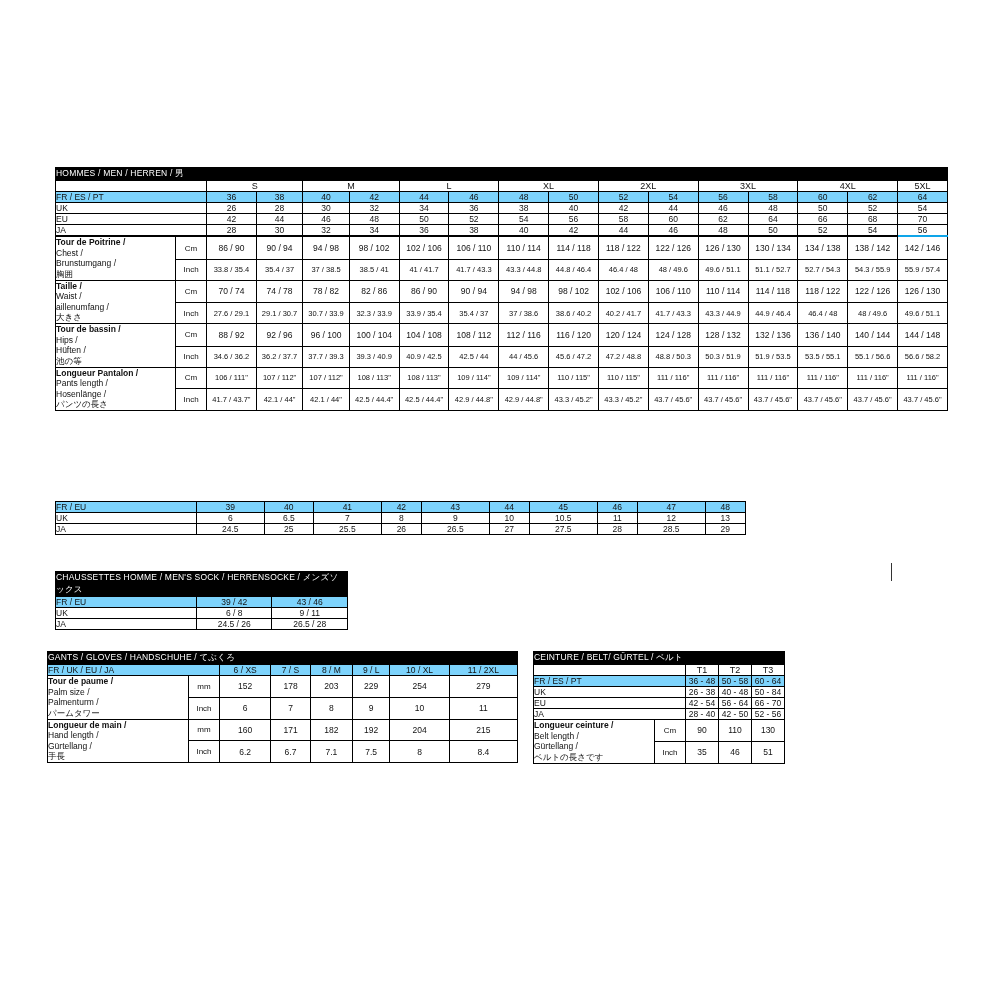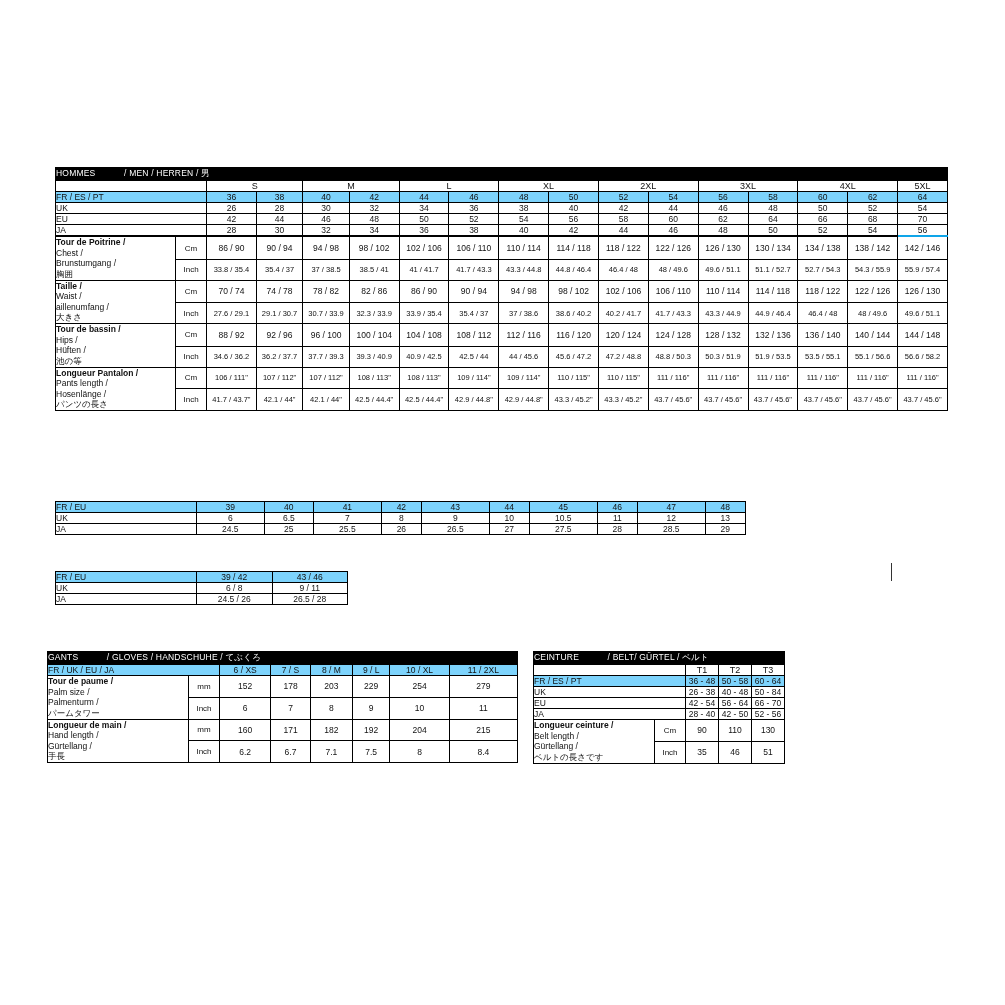--- a/index.html
+++ b/index.html
@@ -4,21 +4,21 @@
 <style>
   html,body{margin:0;padding:0;background:#ffffff;}
   body{width:1005px;height:1005px;font-family:"Liberation Sans",sans-serif;color:#111;-webkit-font-smoothing:none;}
   .page{position:relative;width:1005px;height:1005px;}
 
   table{border-collapse:collapse;}
   .tbl{border:1px solid #000;}
   .tbl td,.tbl th{border:1px solid #000;padding:0;font-weight:normal;}
 
   .hdr-black{background:#000;color:#fff;font-size:8.5px;font-weight:bold;padding:3px 6px;letter-spacing:.2px;}
-  .hdr-black .light{font-weight:normal;padding-left:26px;}
+  .hdr-black .light{font-weight:normal;}
   .yellow{background:#7dd3fc;margin-top:20px;}
   .cell{font-size:8.5px;text-align:center;padding:2px 2px;}
   .cellb{font-size:8.5px;text-align:center;padding:2px 2px;font-weight:bold;}
   .lbl{font-size:8.5px;text-align:left;padding:2px 6px;}
   .lblb{font-size:8.5px;text-align:left;padding:2px 6px;font-weight:bold;}
   .sz{font-size:9px;text-align:center;font-weight:bold;padding:3px 2px;}
   .unit{font-size:8px;text-align:center;padding:2px 2px;}
   .rowlabel{font-size:8.5px;line-height:1.25;padding:3px 6px;text-align:left;}
   .rowlabel b{font-weight:bold;}
   .nb{border:none;}
@@ -345,20 +345,25 @@
       <td class="cell">27.5</td>
       <td class="cell">28</td>
       <td class="cell">28.5</td>
       <td class="cell">29</td>
     </tr>
   </tbody>
     </table>
 
   <table class="tbl" id="men-socks">
     <tbody>
+        <tr>
+      <td class="hdr-black" colspan="3">
+        <span>CHAUSSETTES HOMME</span><span class="light"> / MEN'S SOCK / HERRENSOCKE / メンズソックス</span>
+      </td>
+    </tr>
     <tr class="yellow">
       <td class="lblb" style="width:140px">FR / EU</td>
       <td class="cellb">39 / 42</td>
       <td class="cellb">43 / 46</td>
     </tr>
     <tr>
       <td class="lbl">UK</td>
       <td class="cell">6 / 8</td>
       <td class="cell">9 / 11</td>
     </tr>

